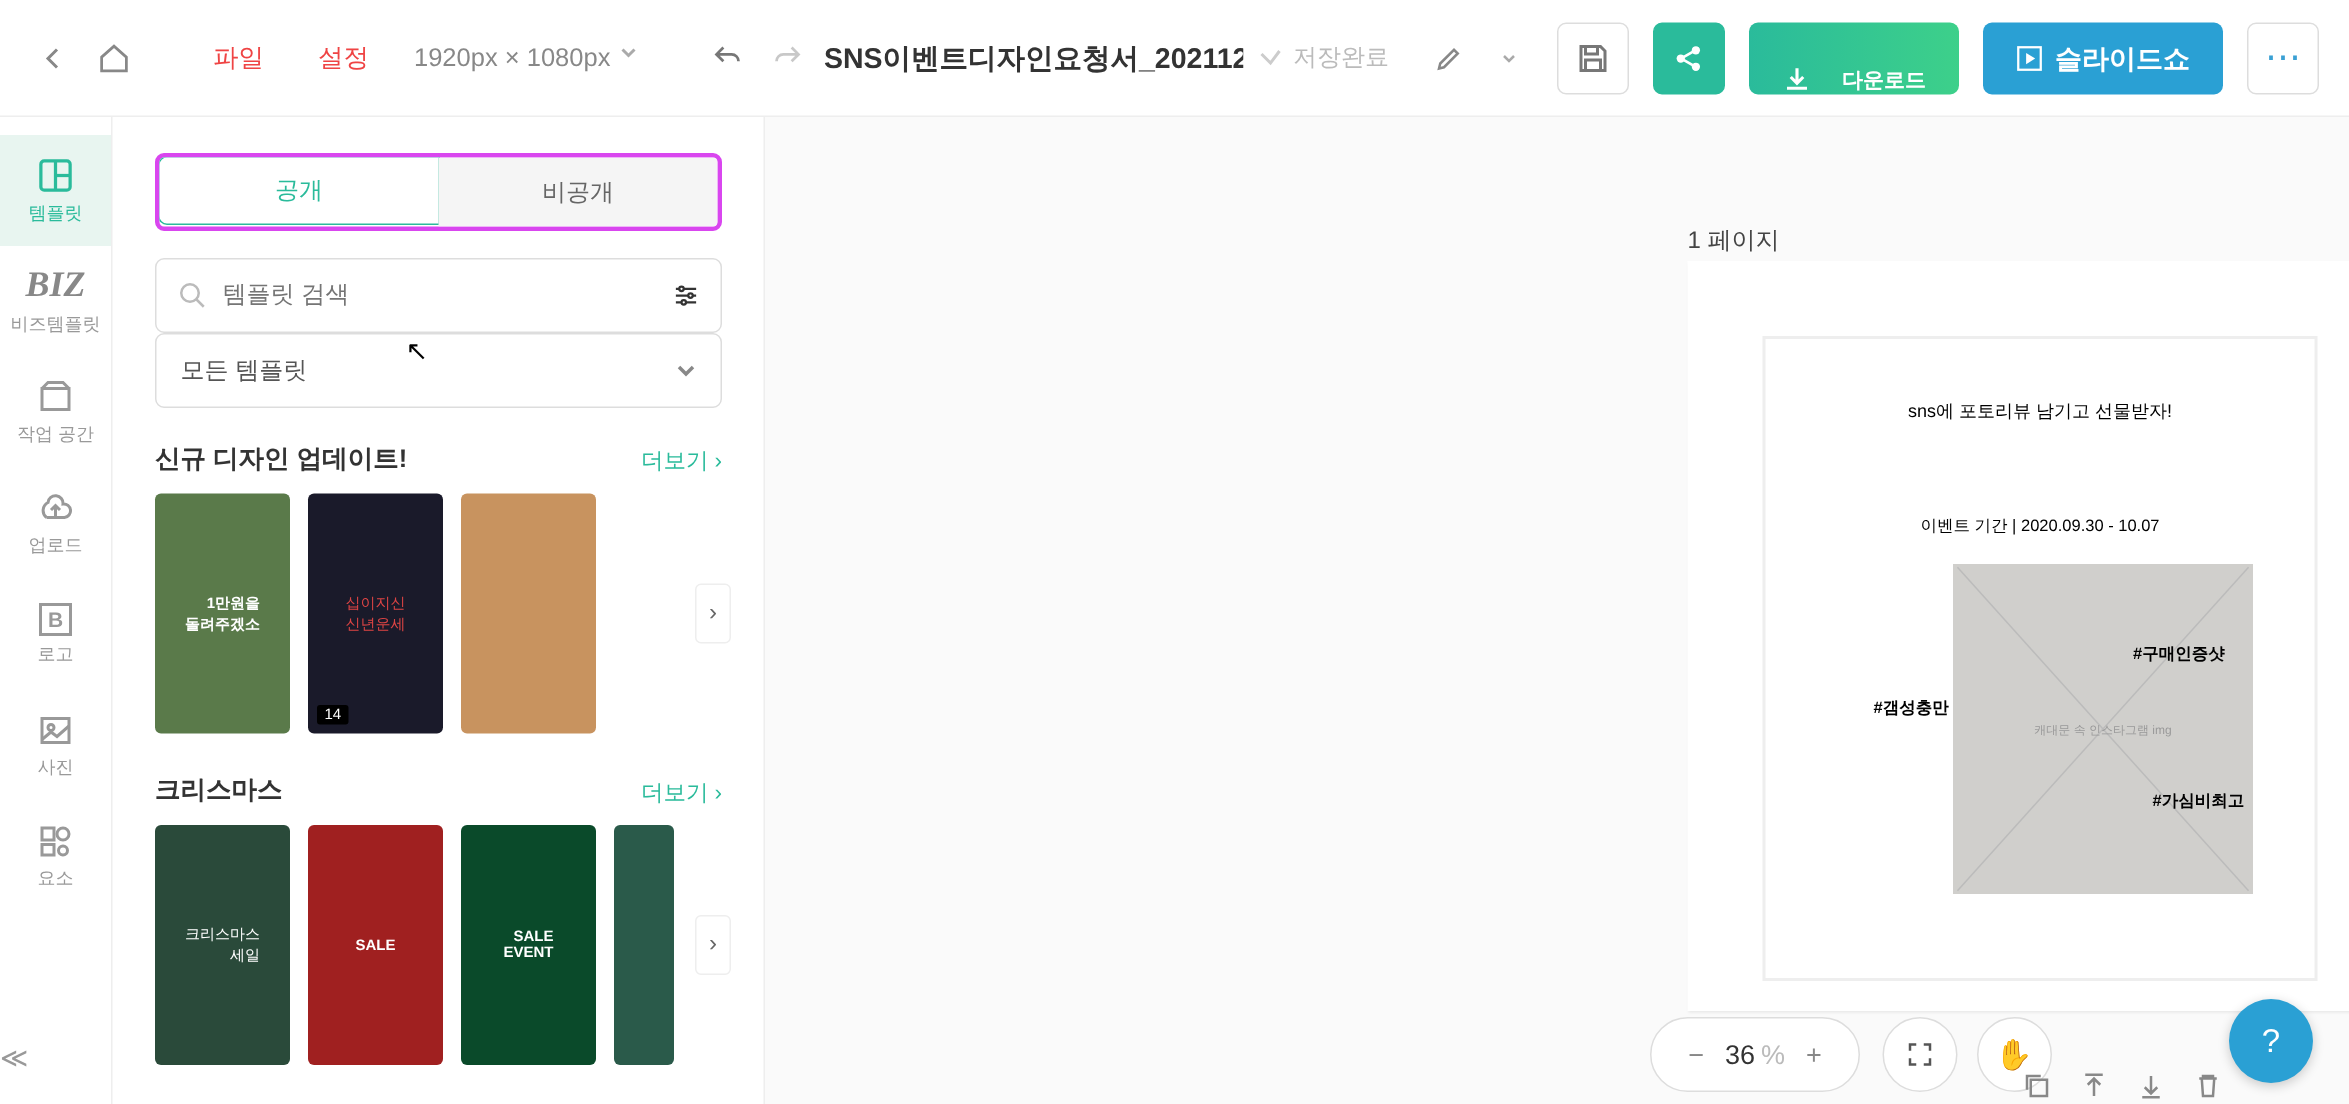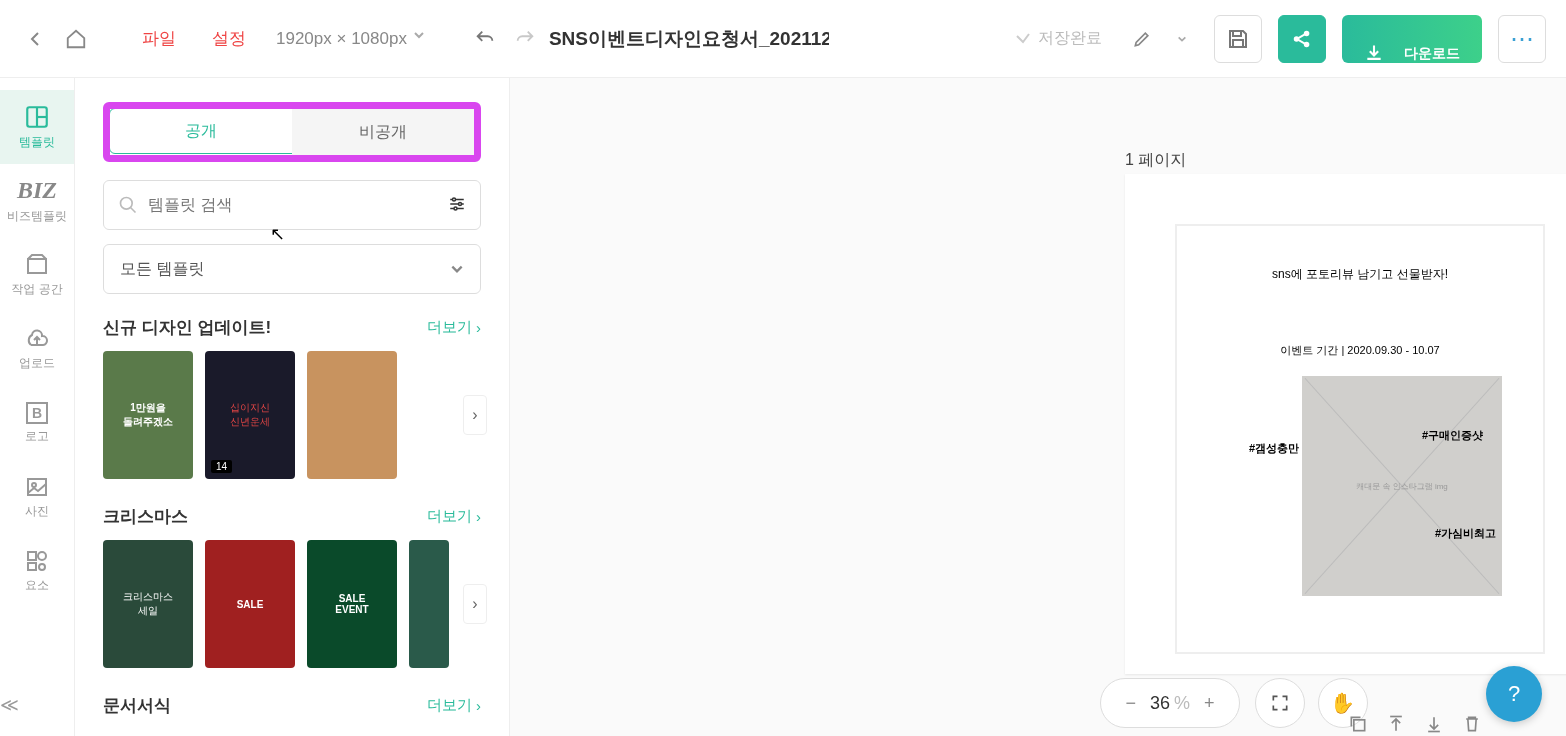--- a/index.html
+++ b/index.html
@@ -24,51 +24,51 @@
 
 
 .vsidebar { width: 75px; border-right: 1px solid #eee; display: flex; flex-direction: column; align-items: flex-start; padding-top: 12px; background: #fff; }
 .vsidebar .vitem { width: 100%; height: 74px; display: flex; flex-direction: column; align-items: center; justify-content: center; gap: 4px; cursor: pointer; color: #999; font-size: 12px; }
 .vsidebar .vitem.active { background: #e8f5f0; color: #2abb9b; }
 .vsidebar .vitem .vicon { font-size: 24px; }
 .vsidebar .collapse { margin-top: auto; margin-bottom: 20px; color: #999; font-size: 18px; cursor: pointer; }
 
 
 .panel { width: 435px; padding: 24px 28px; overflow-y: auto; border-right: 1px solid #eee; position: relative; }
-.panel .tabs { display: flex; border: 7px solid #d946ef; border-radius: 6px; overflow: hidden; margin-bottom: 18px; }
+.panel .tabs { display: flex; border: 3px solid #d946ef; border-radius: 6px; overflow: hidden; margin-bottom: 18px; }
 .panel .tabs .tab { flex: 1; height: 46px; display: flex; align-items: center; justify-content: center; font-size: 16px; cursor: pointer; color: #666; background: #f5f5f5; }
 .panel .tabs .tab.active { border: 1px solid #2abb9b; color: #2abb9b; background: #fff; border-radius: 6px 0 0 6px; margin: -1px; }
-.panel .search { height: 50px; border: 1px solid #ddd; border-radius: 6px; display: flex; padding: 14px 14px; gap: 10px; margin-bottom: 14px; }
+.panel .search { height: 50px; border: 1px solid #ddd; border-radius: 6px; display: flex; align-items: center; padding: 14px 14px; gap: 10px; }
 .panel .search input { border: none; flex: 1; font-size: 16px; outline: none; }
 .panel .search .filter-icon { color: #333; font-size: 18px; }
 .panel .dropdown { height: 50px; border: 1px solid #ddd; border-radius: 6px; display: flex; align-items: center; justify-content: space-between; padding: 0 16px; font-size: 16px; color: #555; cursor: pointer; margin-bottom: 22px; }
-.panel .section-head { display: flex; justify-content: space-between; align-items: center; margin-bottom: 12px; }
+.panel .section-head { display: flex; justify-content: space-between; align-items: flex-end; margin-bottom: 12px; }
 .panel .section-head .title { font-size: 17px; font-weight: 600; color: #333; }
 .panel .section-head .more { color: #2abb9b; font-size: 15px; cursor: pointer; display: flex; align-items: center; gap: 4px; }
 .panel .thumbs { display: flex; gap: 12px; margin-bottom: 26px; position: relative; }
-.panel .thumb { width: 90px; height: 128px; border-radius: 4px; flex-shrink: 0; display: flex; align-items: center; justify-content: center; font-size: 10px; color: #fff; text-align: center; cursor: pointer; overflow: hidden; }
+.panel .thumb { width: 90px; height: 160px; border-radius: 4px; flex-shrink: 0; display: flex; align-items: center; justify-content: center; font-size: 10px; color: #fff; text-align: right; cursor: pointer; overflow: hidden; }
 .panel .next-arr { position: absolute; right: -6px; top: 50%; transform: translateY(-50%); width: 24px; height: 40px; background: #fff; border: 1px solid #eee; border-radius: 4px; display: flex; align-items: center; justify-content: center; color: #666; cursor: pointer; }
 
 .cursor-arrow { position: absolute; left: 195px; top: 145px; font-size: 18px; color: #000; pointer-events: none; z-index: 50; }
 
 
 .canvas-area { flex: 1; background: #fafafa; position: relative; overflow: hidden; }
 .page-label { position: absolute; left: 615px; top: 72px; font-size: 16px; color: #444; }
 .canvas { position: absolute; left: 615px; top: 96px; width: 860px; height: 500px; background: #fff; box-shadow: 0 1px 2px rgba(0,0,0,0.08); }
 
 
 .doc-box { position: absolute; left: 50px; top: 50px; width: 370px; height: 430px; border: 2px solid #eee; }
 .doc-title { text-align: center; font-size: 12px; font-weight: 400; margin-top: 40px; }
 .doc-sub { text-align: center; font-size: 11px; margin-top: 60px; }
 .placeholder { position: absolute; left: 125px; top: 150px; width: 200px; height: 220px; background: #d0cfcc; display: flex; align-items: center; justify-content: center; font-size: 8px; color: #999; }
 .placeholder::before, .placeholder::after { content: ''; position: absolute; background: #bbb; height: 1px; width: 290px; top: 50%; left: 50%; }
 .placeholder::before { transform: translate(-50%,-50%) rotate(48deg); }
 .placeholder::after { transform: translate(-50%,-50%) rotate(-48deg); }
 .hashtag { position: absolute; font-size: 11px; font-weight: 600; }
-.ht1 { left: 72px; top: 215px; }
+.ht1 { left: 72px; top: 238px; }
 .ht2 { left: 245px; top: 202px; }
 .ht3 { left: 258px; top: 300px; }
 
 
 .zoom-ctrl { position: absolute; left: 590px; bottom: 8px; height: 50px; width: 140px; background: #fff; border: 1px solid #ddd; border-radius: 30px; display: flex; align-items: center; justify-content: center; gap: 14px; color: #888; font-size: 18px; }
 .zoom-ctrl .pct { color: #333; font-weight: 500; }
 .fit-btn, .hand-btn { position: absolute; bottom: 8px; width: 50px; height: 50px; background: #fff; border: 1px solid #ddd; border-radius: 50%; display: flex; align-items: center; justify-content: center; color: #555; font-size: 20px; cursor: pointer; }
 .fit-btn { left: 745px; }
 .hand-btn { left: 808px; }
 .page-tools { position: absolute; right: 84px; bottom: 2px; display: flex; gap: 18px; color: #888; font-size: 20px; }
@@ -140,20 +140,27 @@
         <circle cx="17" cy="6" r="3" fill="#fff"></circle>
         <circle cx="17" cy="18" r="3" fill="#fff"></circle>
         <path d="M8 11 L15 7 M8 13 L15 17" stroke="#fff" stroke-width="2"></path>
       </svg>
     </div>
   <button class="download-btn">
       <svg width="20" height="20" viewBox="0 0 24 24">
         <path d="M12 3 V14 M7 10 L12 15 L17 10 M4 19 H20" stroke="#fff" stroke-width="2.5" fill="none"></path>
       </svg>
       <span>다운로드</span>
+    </button>
+  <button class="slideshow-btn">
+      <svg width="18" height="18" viewBox="0 0 24 24">
+        <rect x="2" y="2" width="20" height="20" stroke="#fff" stroke-width="2" fill="none"></rect>
+        <path d="M9 7 L17 12 L9 17 Z" fill="#fff"></path>
+      </svg>
+      <span>슬라이드쇼</span>
     </button>
   <div class="more-btn">⋯</div>
 </div>
 
 <div class="main">
 
   <div class="vsidebar">
     <div class="vitem active">
       <span class="vicon">
           <svg width="26" height="26" viewBox="0 0 24 24">

